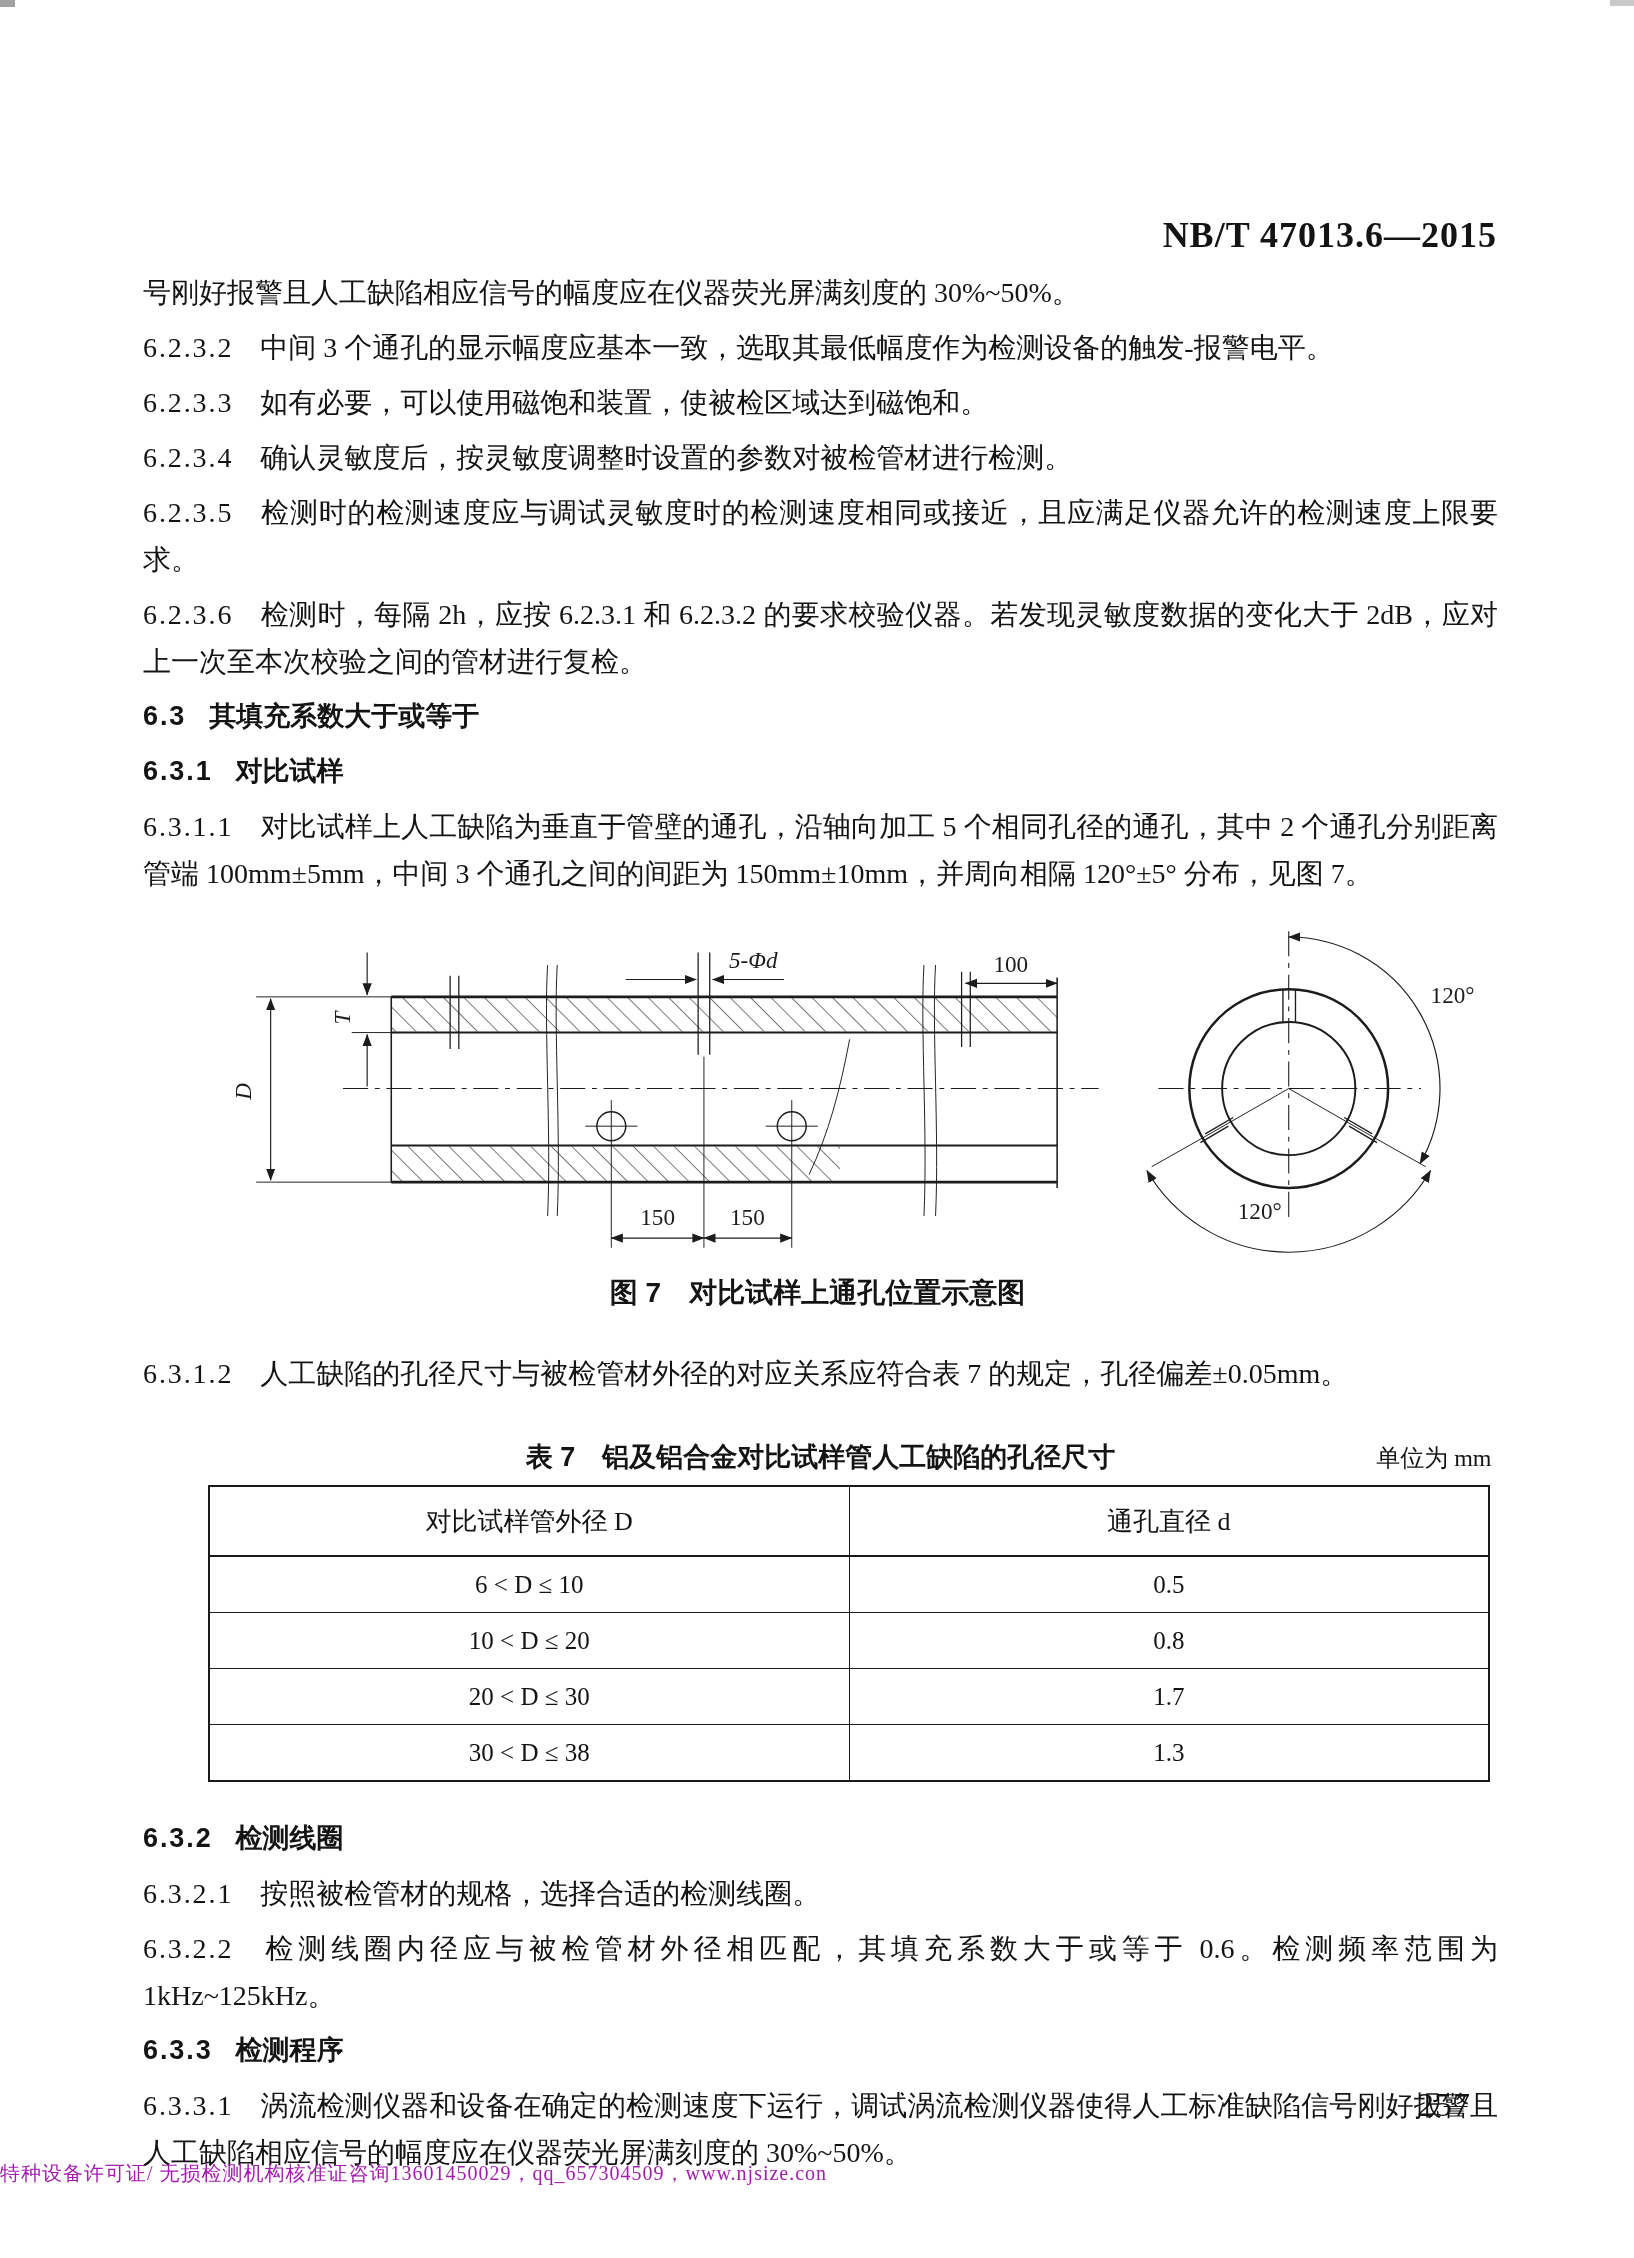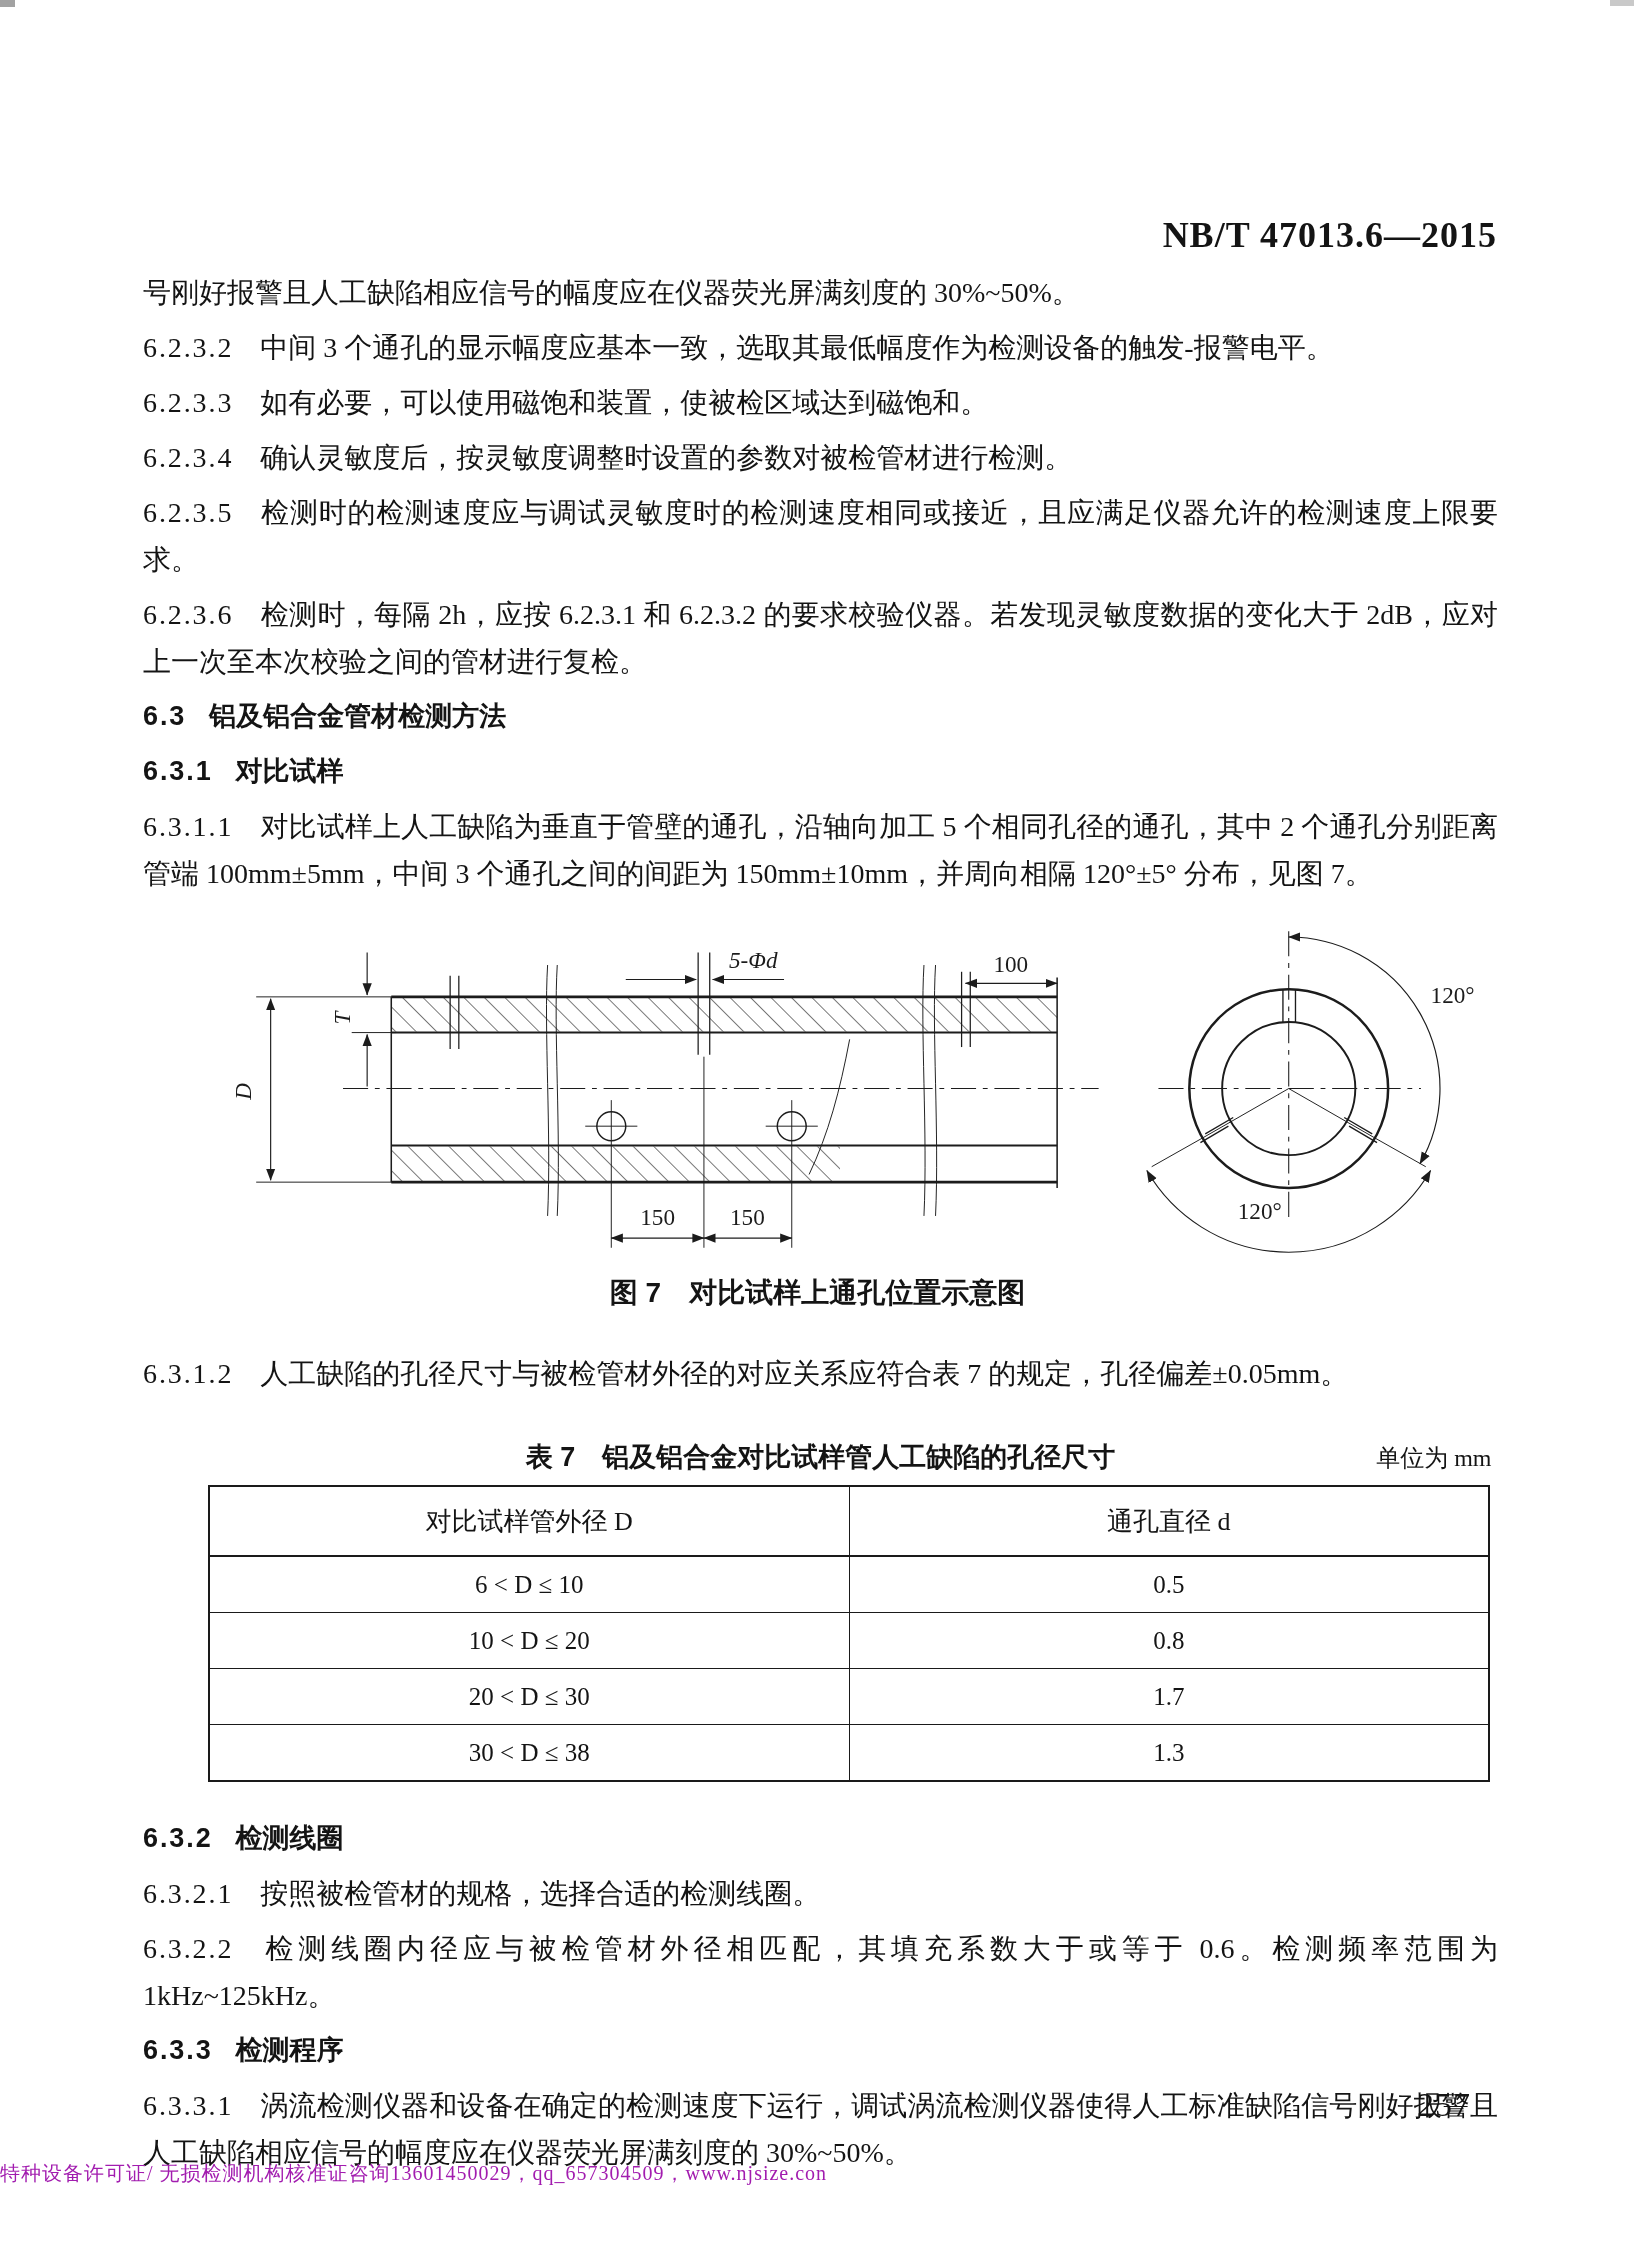--- a/index.html
+++ b/index.html
@@ -84,21 +84,21 @@
 
   <div class="doc-header">NB/T 47013.6—2015</div>
 
   <div class="block-top">
     <p class="para"><span class="num"></span><span>号刚好报警且人工缺陷相应信号的幅度应在仪器荧光屏满刻度的 30%~50%。</span></p>
     <p class="para"><span class="num">6.2.3.2</span><span>中间 3 个通孔的显示幅度应基本一致，选取其最低幅度作为检测设备的触发-报警电平。</span></p>
     <p class="para"><span class="num">6.2.3.3</span><span>如有必要，可以使用磁饱和装置，使被检区域达到磁饱和。</span></p>
     <p class="para"><span class="num">6.2.3.4</span><span>确认灵敏度后，按灵敏度调整时设置的参数对被检管材进行检测。</span></p>
     <p class="para"><span class="num">6.2.3.5</span><span>检测时的检测速度应与调试灵敏度时的检测速度相同或接近，且应满足仪器允许的检测速度上限要求。</span></p>
     <p class="para"><span class="num">6.2.3.6</span><span>检测时，每隔 2h，应按 6.2.3.1 和 6.2.3.2 的要求校验仪器。若发现灵敏度数据的变化大于 2dB，应对上一次至本次校验之间的管材进行复检。</span></p>
-    <p class="para bold"><span class="num">6.3</span><span>铝及铝合金管材检测方法</span></p>
+    <p class="para bold"><span class="num">6.3</span><span>其填充系数大于或等于</span></p>
     <p class="para bold"><span class="num">6.3.1</span><span>对比试样</span></p>
     <p class="para"><span class="num">6.3.1.1</span><span>对比试样上人工缺陷为垂直于管壁的通孔，沿轴向加工 5 个相同孔径的通孔，其中 2 个通孔分别距离管端 100mm±5mm，中间 3 个通孔之间的间距为 150mm±10mm，并周向相隔 120°±5° 分布，见图 7。</span></p>
   </div>
 
   <svg class="fig" width="1352" height="386" viewBox="0 0 1400 400">
     <defs>
       <marker id="arr" markerWidth="12" markerHeight="12" refX="10" refY="5.5" orient="auto-start-reverse">
         <path d="M0,1.5 L10.5,5.5 L0,9.5 Z" fill="#1c1c1c"></path>
       </marker>
       <pattern id="hatch" width="15" height="15" patternUnits="userSpaceOnUse" patternTransform="rotate(-45)">

